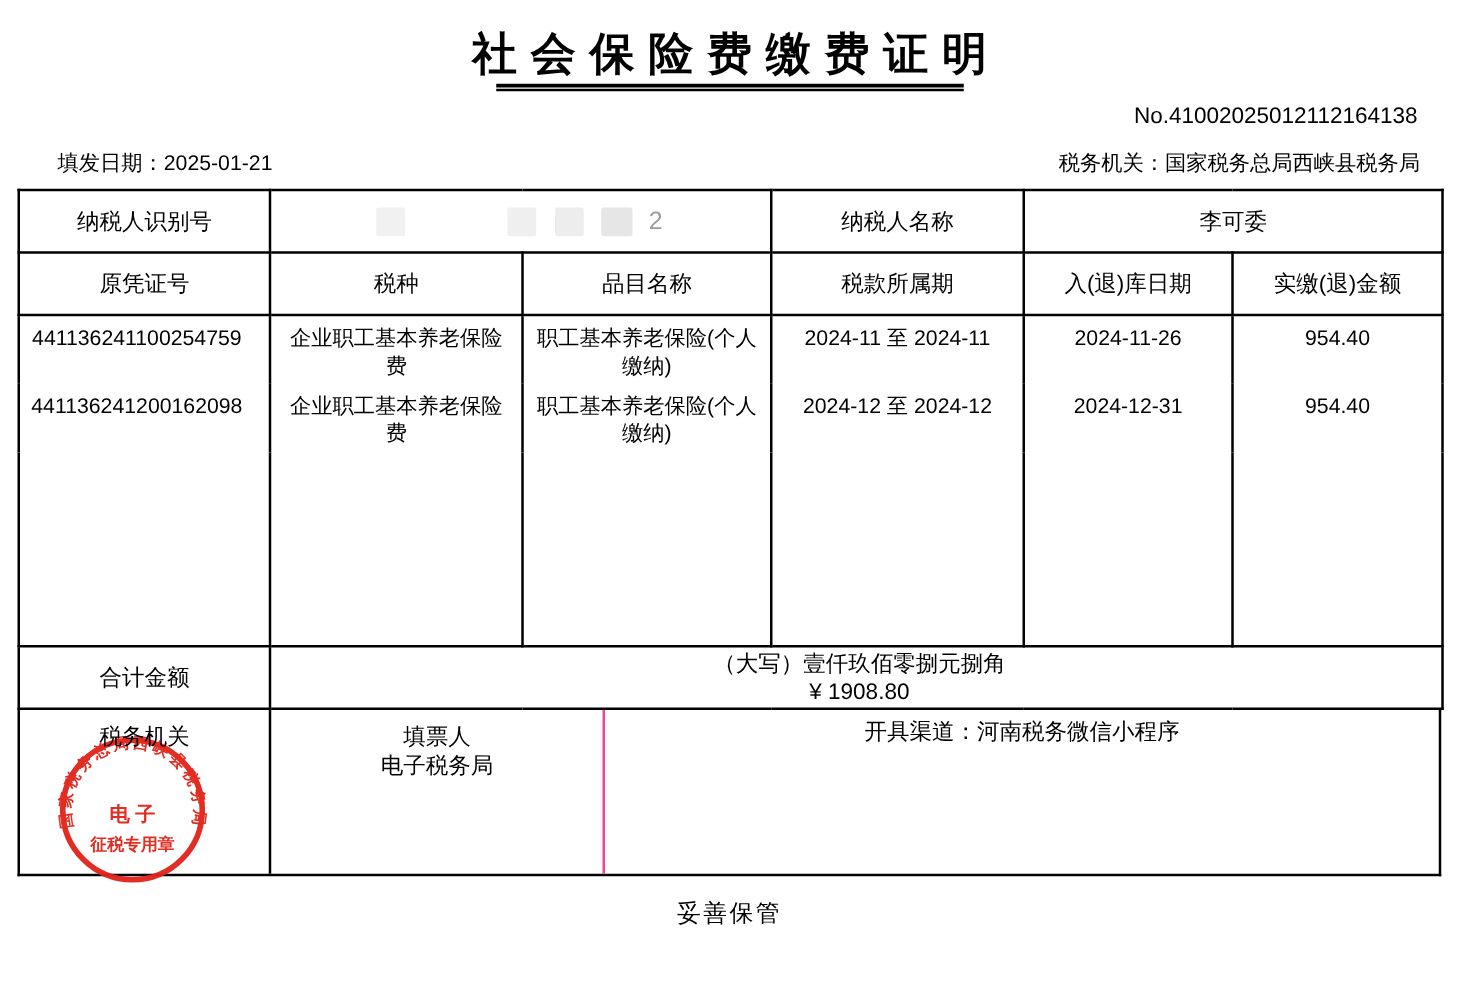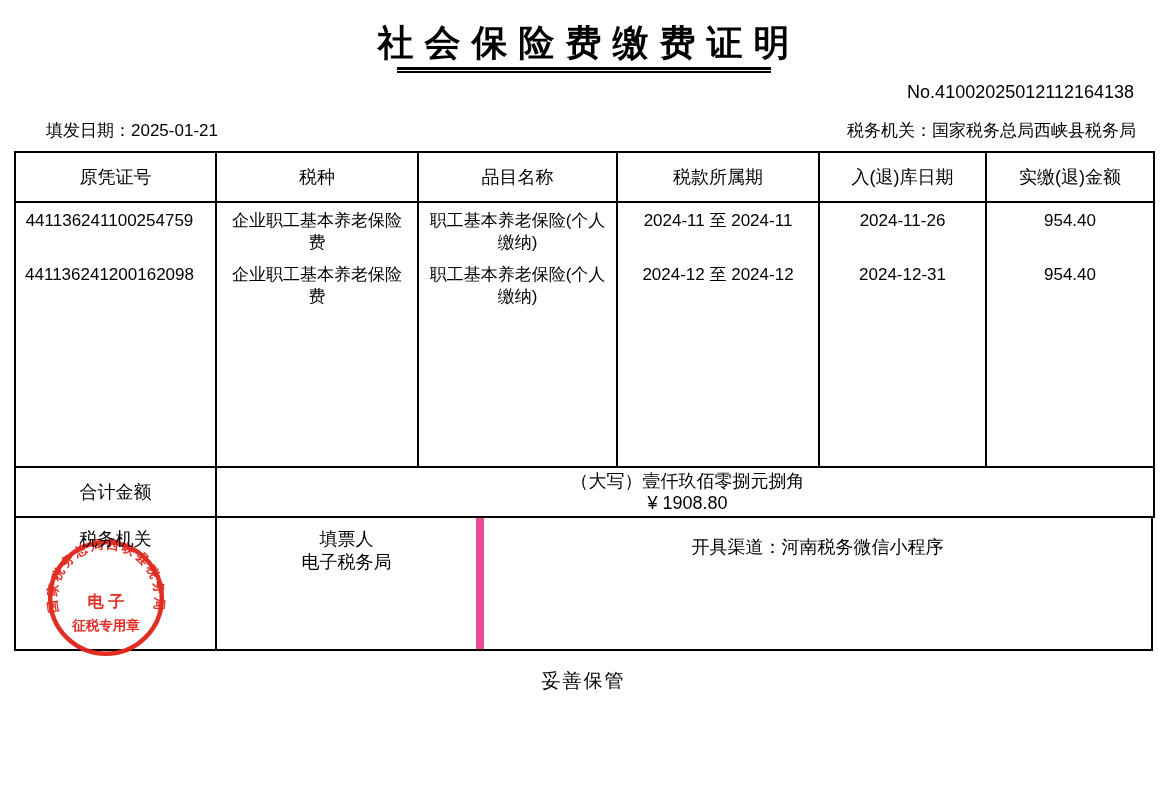--- a/index.html
+++ b/index.html
@@ -76,22 +76,22 @@
 
   
   .bottom-band {
     width: 1139px; margin-left: 14px;
     display: flex;
     border: 2px solid #000; border-top: none;
     height: 133px;
   }
   .bb-cell { padding-top: 10px; text-align: center; font-size: 18px; line-height: 23px; }
   .bb-seal { width: 201px; position: relative; border-right: 2px solid #000; }
-  .bb-preparer { width: 267px; border-right: 8px solid #ec4899; }
-  .bb-channel { flex: 1; padding-top: 18px; }
+  .bb-preparer { width: 267px; border-right: 2px solid #ec4899; }
+  .bb-channel { flex: 1; padding-top: 6px; }
   .seal-label { position: relative; z-index: 2; }
 
   .stamp { position: absolute; left: 27px; top: 17px; z-index: 1; opacity: 0.96; }
 
   
   .keep-note { text-align: center; font-size: 19px; margin-top: 17px; letter-spacing: 2px; }
 </style>
 </head>
 <body>
 
@@ -117,20 +117,34 @@
     <colgroup>
       <col style="width:201px">
         <col style="width:202px">
         <col style="width:199px">
       <col style="width:202px">
         <col style="width:167px">
         <col style="width:168px">
     </colgroup>
 
     <tbody>
+        <tr class="row-taxpayer">
+      <td>纳税人识别号</td>
+      <td colspan="2">
+        <div class="redacted">
+          <span class="redact-block rb1"></span>
+          <span class="redact-block rb2"></span>
+          <span class="redact-block rb3"></span>
+          <span class="redact-block rb4"></span>
+          <span class="redact-digit">2</span>
+        </div>
+      </td>
+      <td>纳税人名称</td>
+      <td colspan="2">李可委</td>
+    </tr>
 
     <tr class="row-headers">
       <td>原凭证号</td>
       <td>税种</td>
       <td>品目名称</td>
       <td>税款所属期</td>
       <td>入(退)库日期</td>
       <td>实缴(退)金额</td>
     </tr>
 

